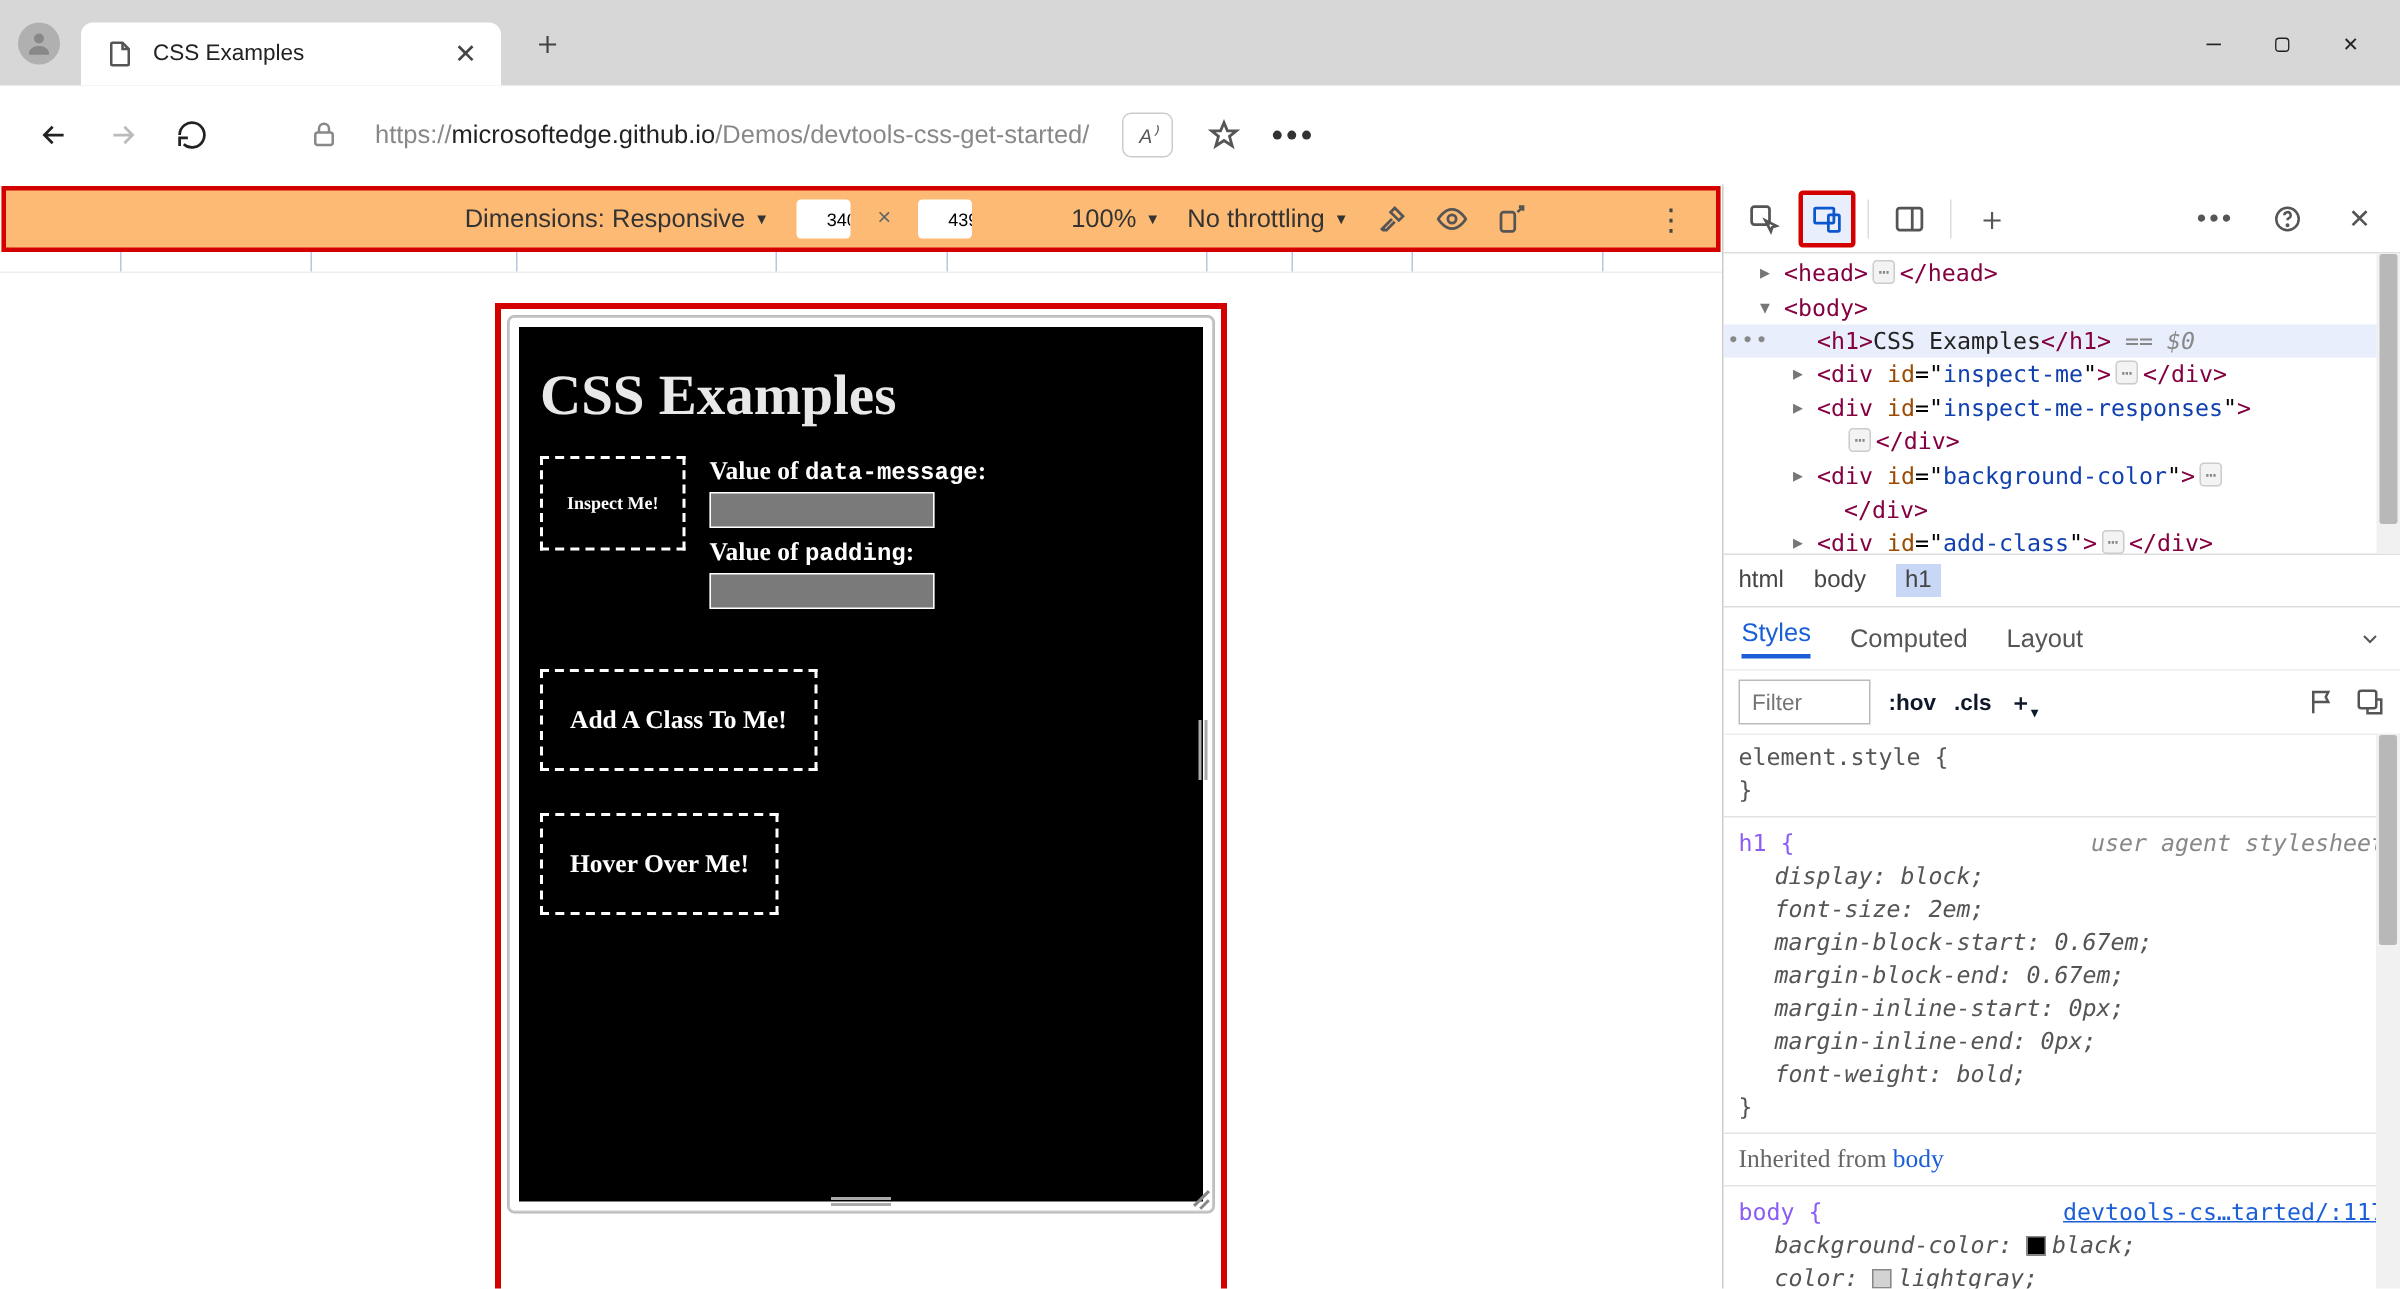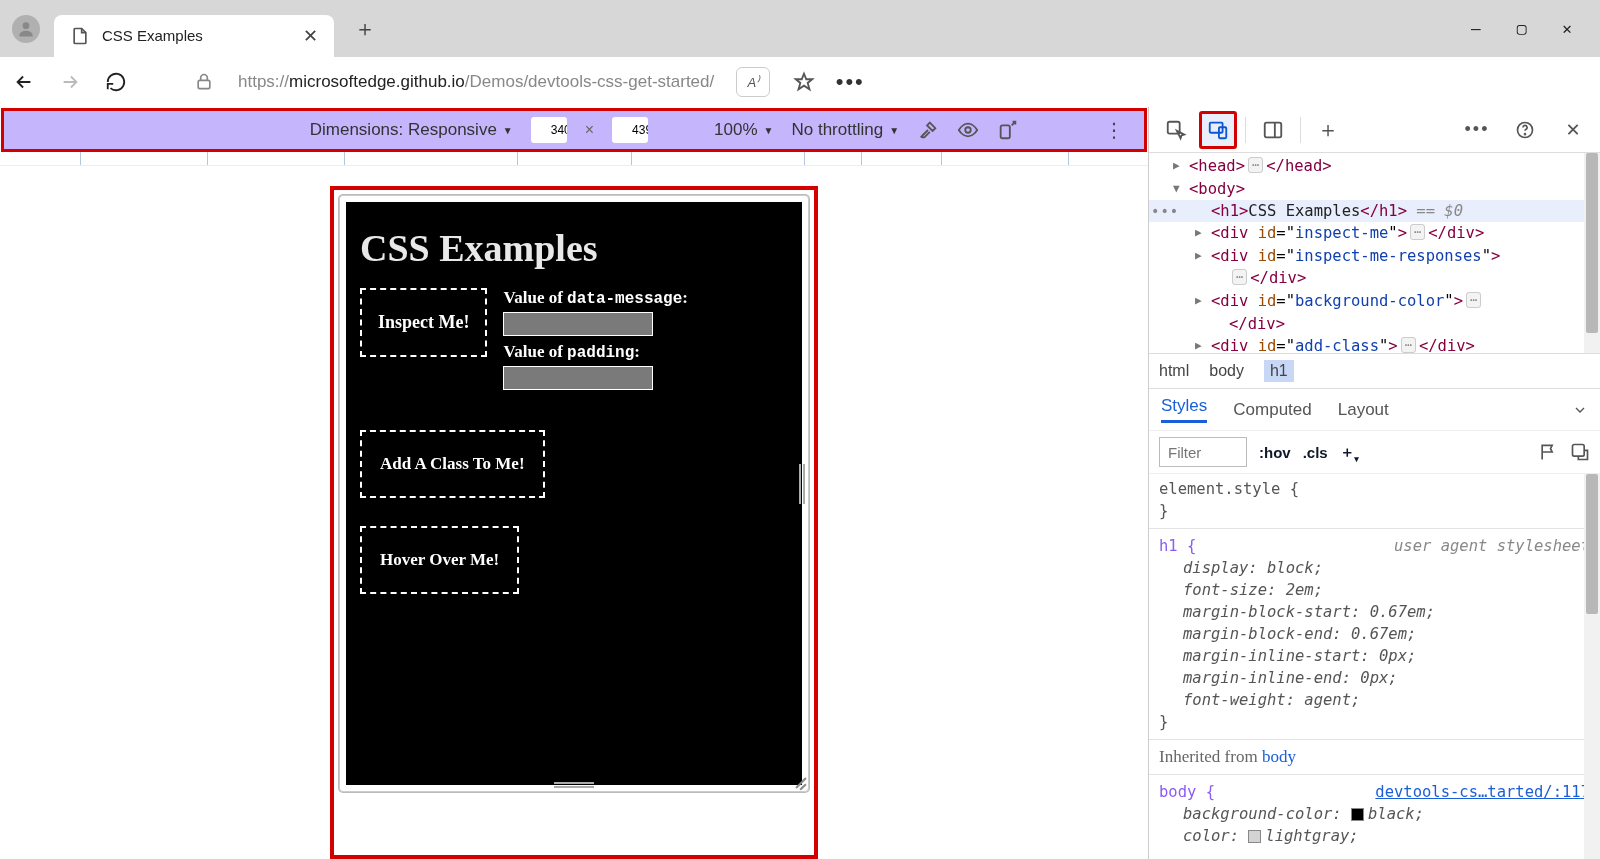--- a/index.html
+++ b/index.html
@@ -11,33 +11,33 @@
   .profile-icon svg { width: 20px; height: 20px; }
   .tab { background: #fff; height: 42px; margin-left: 14px; border-radius: 8px 8px 0 0; display: flex; align-items: center; padding: 0 16px; gap: 12px; min-width: 280px; position: relative; top: 7px;}
   .tab .page-icon { width: 20px; height: 20px; color: #555; }
   .tab .tab-title { font-size: 15px; color: #222; }
   .tab .tab-close { margin-left: auto; font-size: 18px; color: #444; cursor: pointer; }
   .new-tab { margin-left: 20px; font-size: 22px; color: #444; cursor: pointer; }
   .window-controls { margin-left: auto; display: flex; gap: 36px; padding-right: 28px; color: #222;}
   .window-controls span { font-size: 16px; font-family: monospace; cursor: pointer; }
   
   
-  .addr-row { height: 50px; display: flex; align-items: center; padding: 0 12px; gap: 22px; background: #fff; text-align: right; }
+  .addr-row { height: 66px; display: flex; align-items: center; padding: 0 24px; gap: 22px; background: #fff; text-align: right; }
   .addr-row .nav-btn { width: 24px; height: 24px; display:flex; align-items:center; justify-content:center; color:#222; cursor:pointer; }
   .addr-row .nav-btn.disabled { color: #aaa; }
   .url-text { font-size: 17px; color: #888; }
   .url-text .dark { color: #222; }
   .addr-right { display:flex; gap:22px; align-items:center; }
   
   
   .main-area { display: flex; height: calc(100% - 107px); }
   .viewport-col { width: 1148px; display: flex; flex-direction: column; }
   
   
-  .device-toolbar { height: 44px; background: #c4b5fd; display: flex; align-items: center; gap: 18px; padding: 0 20px; position: relative; border: 3px solid #d40000; margin: 1px 1px 0 1px;}
+  .device-toolbar { height: 44px; background: #fdba74; display: flex; align-items: center; gap: 18px; padding: 0 20px; position: relative; border: 3px solid #d40000; margin: 1px 1px 0 1px;}
   .device-toolbar .spacer-left { flex: 0.8; }
   .device-toolbar .dt-item { font-size: 17px; color: #333; display:flex; align-items:center; gap:4px;}
   .device-toolbar input.dim { width: 36px; height: 26px; text-align: center; font-size: 12px; border: none; background: #fff; border-radius: 3px; padding-left: 20px; }
   .device-toolbar .times { color: #666; }
   .device-toolbar .tb-icon { width: 22px; height: 22px; color: #555; cursor:pointer; }
   .device-toolbar .kebab { margin-left: auto; font-size: 20px; color:#444; cursor:pointer; }
   .caret { font-size: 10px; margin-left: 2px; }
   
   
   .ruler { height: 14px; background: #fff; position: relative; border-bottom: 1px solid #eee; }
@@ -53,21 +53,21 @@
   .resize-handle::before { width:14px; right:-2px; bottom:5px;}
   .resize-handle::after { width:8px; right:-1px; bottom:1px;}
   .bottom-grip { position:absolute; bottom:3px; left:50%; transform:translateX(-50%); width:40px; height:6px; display:flex; flex-direction:column; gap:2px;}
   .bottom-grip div{ height:2px; background:#aaa;}
   .side-grip { position:absolute; right:3px; top:45%; width:6px; height:40px; display:flex; gap:2px;}
   .side-grip div{ width:2px; background:#aaa;}
   
   .demo-h1 { color: #e8e8e8; font-family: Georgia, serif; font-weight: bold; font-size: 38px; padding: 24px 14px 18px 14px; }
   .demo-row1 { display:flex; gap:16px; padding: 0 14px 20px 14px; align-items: flex-start;}
   .dashed-box { border: 2px dashed #fff; color: #fff; font-family: Georgia, serif; font-weight: bold; display:inline-block; }
-  .inspect-box { padding: 22px 16px; font-size: 18px; }
+  .inspect-box { padding: 22px 16px; font-size: 12px; }
   .value-col { flex:1; }
   .value-label { color: #fff; font-family: Georgia, serif; font-weight: bold; font-size: 17px; margin-bottom: 4px;}
   .value-label .mono { font-family: "Courier New", monospace; font-size: 16px;}
   .value-input { width: 150px; height: 24px; background: #7a7a7a; border: 1px solid #fff; margin-bottom: 6px;}
   .demo-block { margin: 14px 14px 28px 14px; }
   .demo-block .dashed-box { padding: 22px 18px; font-size: 17px; }
   
   
   .devtools { flex: 1; display: flex; flex-direction: column; border-left: 1px solid #ccc; background: #fff; min-width: 0;}
   .dt-header { height: 46px; border-bottom: 1px solid #ddd; display: flex; align-items: center; padding: 0 8px; gap: 4px;}
@@ -356,21 +356,21 @@
       <div class="prop">element.style {</div>
       <div class="prop">}</div>
       <div class="rule-sep"></div>
       <div><span class="sel-token">h1 {</span><span class="ua">user agent stylesheet</span></div>
       <div class="decl">display: block;</div>
       <div class="decl">font-size: 2em;</div>
       <div class="decl">margin-block-start: 0.67em;</div>
       <div class="decl">margin-block-end: 0.67em;</div>
       <div class="decl">margin-inline-start: 0px;</div>
       <div class="decl">margin-inline-end: 0px;</div>
-      <div class="decl">font-weight: agent;</div>
+      <div class="decl">font-weight: bold;</div>
       <div class="prop">}</div>
       <div class="rule-sep"></div>
       <div class="inherited"><span>Inherited from </span><span class="bl">body</span></div>
       <div class="rule-sep"></div>
       <div><span class="sel-token">body {</span><span class="link">devtools-cs…tarted/:117</span></div>
       <div class="decl"><span>background-color:</span> <span class="swatch" style="background:#000;"></span><span>black;</span></div>
       <div class="decl"><span>color:</span> <span class="swatch" style="background:lightgray;"></span><span>lightgray;</span></div>
       <div class="vscroll">
           <div class="thumb" style="top:0; height:140px;"></div>
         </div>

